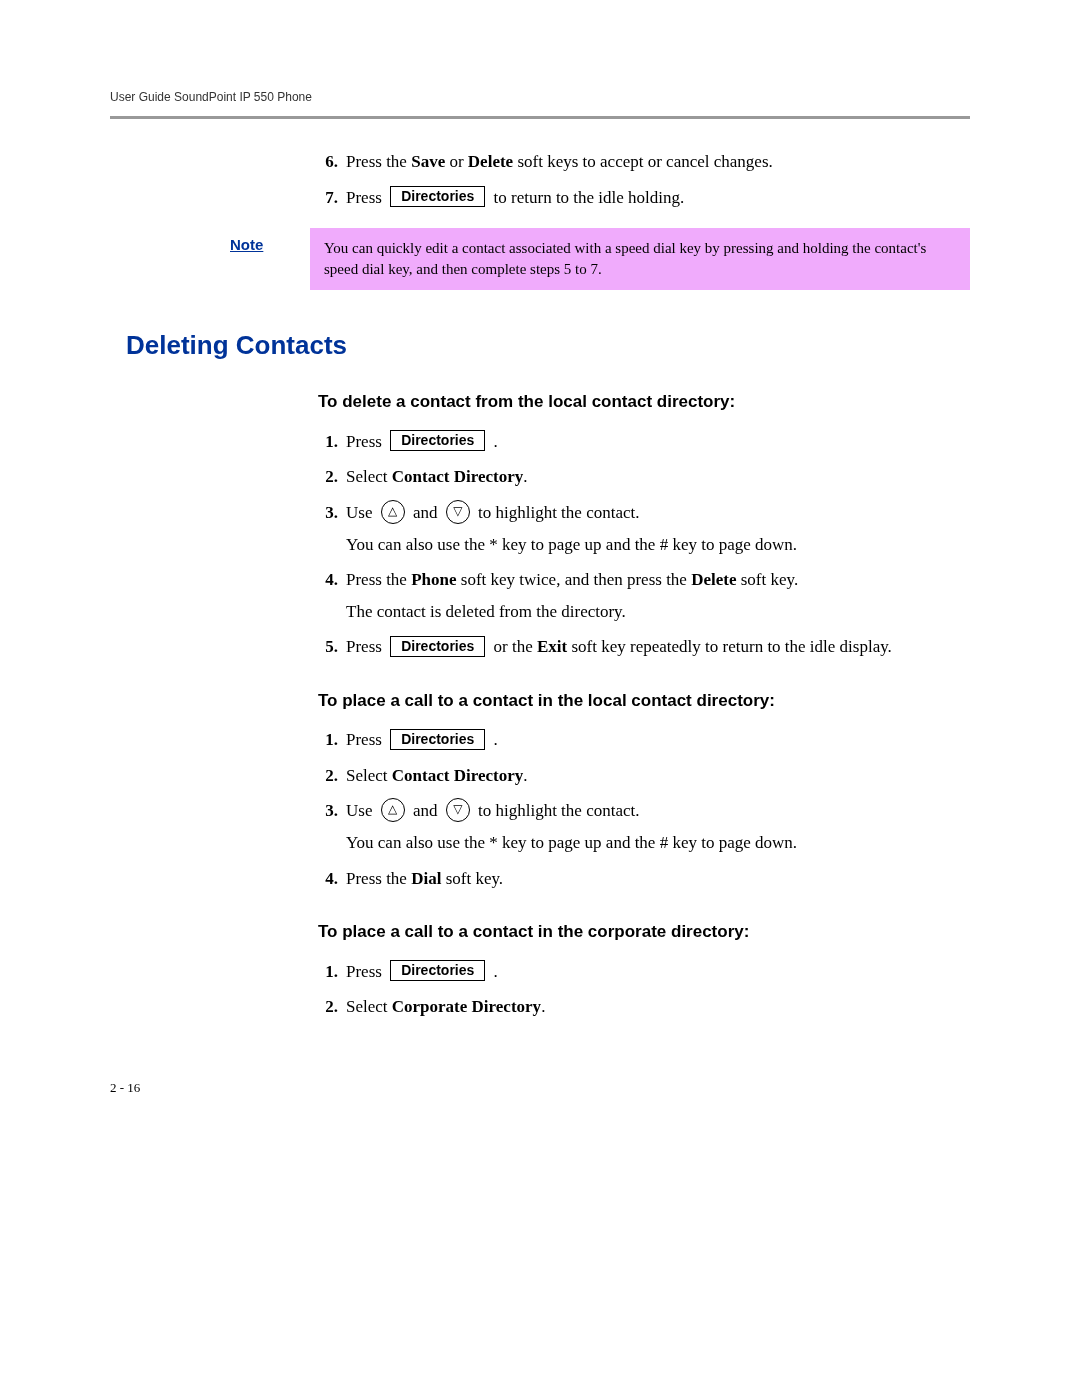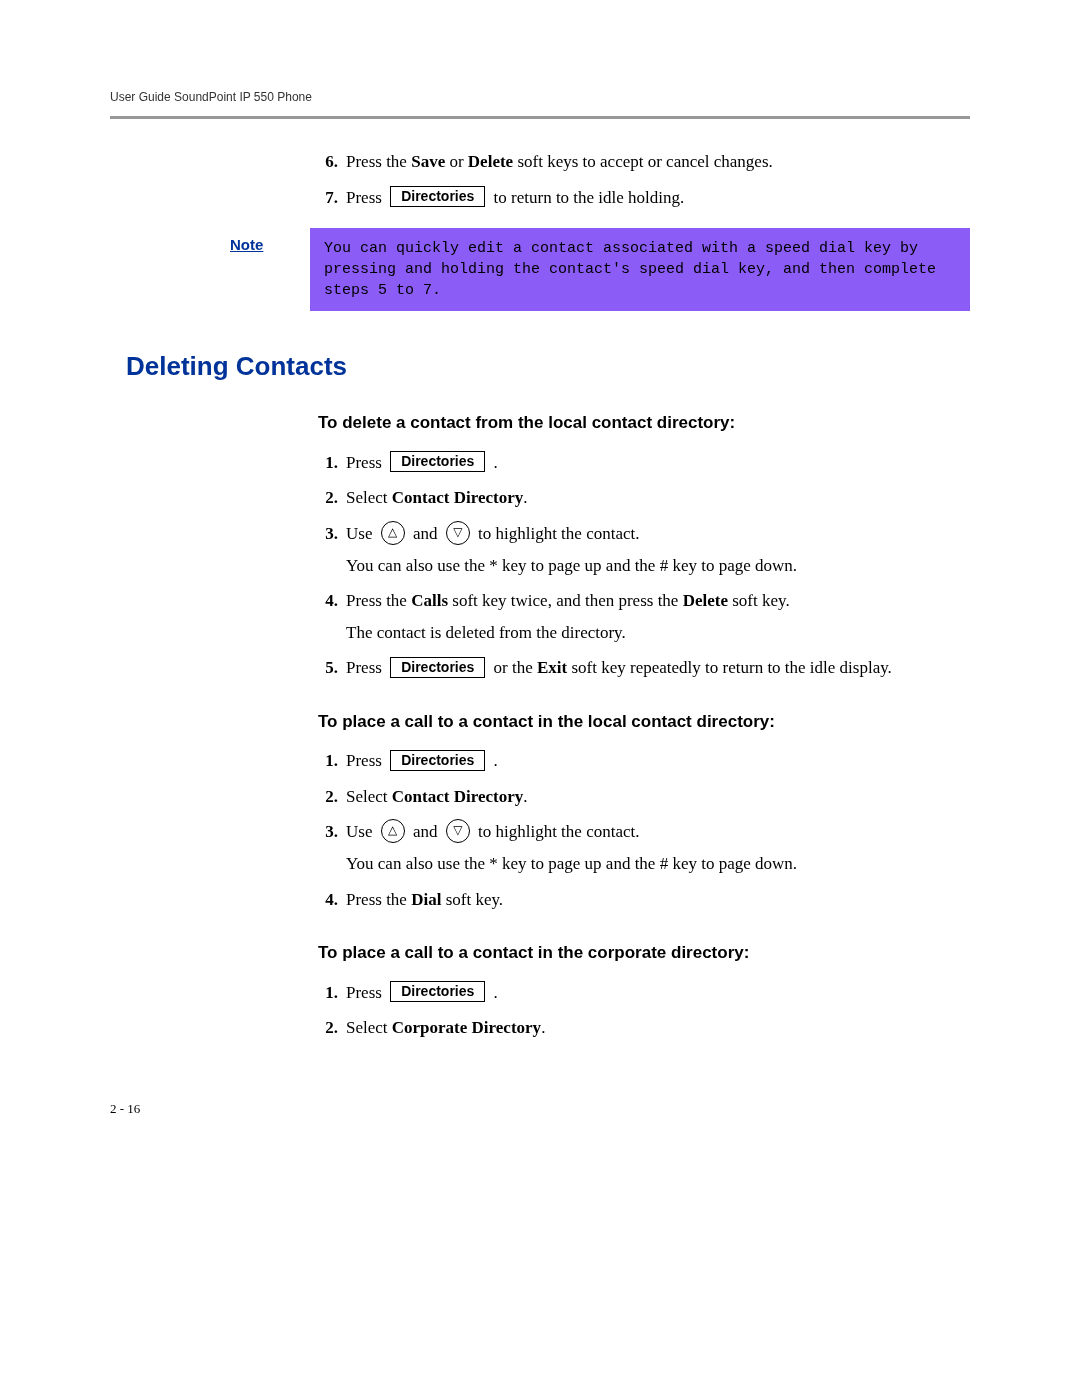--- a/index.html
+++ b/index.html
@@ -81,23 +81,23 @@
   .note-label {
     color: #003399;
     font-weight: bold;
     font-family: Arial, Helvetica, sans-serif;
     font-size: 15px;
     min-width: 80px;
     padding-top: 8px;
     text-decoration: underline;
   }
   .note-box {
-    background: #8b5cf6;
+    background: #f0abfc;
     padding: 10px 14px;
-    font-family: Liberation Mono, monospace;
+    font-family: Liberation Serif, serif;
     font-size: 15px;
     line-height: 1.4;
     flex: 1;
   }
   h2.section-title {
     font-family: Arial, Helvetica, sans-serif;
     color: #003399;
     font-weight: bold;
     font-size: 26px;
     margin: 40px 0 28px 16px;
@@ -166,21 +166,21 @@
       <span class="step-num">3.</span>
       <span class="step-body">
         <span>Use </span><span class="arrow-btn">△</span><span> and </span><span class="arrow-btn">▽</span><span> to highlight the contact.</span>
         <div style="margin-top:6px;">You can also use the * key to page up and the # key to page down.</div>
       </span>
     </div>
 
     <div class="step">
       <span class="step-num">4.</span>
       <span class="step-body">
-        <span>Press the </span><b>Calls</b><span> soft key twice, and then press the </span><b>Delete</b><span> soft key.</span>
+        <span>Press the </span><b>Phone</b><span> soft key twice, and then press the </span><b>Delete</b><span> soft key.</span>
         <div style="margin-top:6px;font-family:Liberation Serif, serif;">The contact is deleted from the directory.</div>
       </span>
     </div>
 
     <div class="step">
       <span class="step-num">5.</span>
       <span class="step-body">
         <span>Press </span><span class="dir-btn">Directories</span><span> or the </span><b>Exit</b><span> soft key repeatedly to return to the idle display.</span>
       </span>
     </div>

